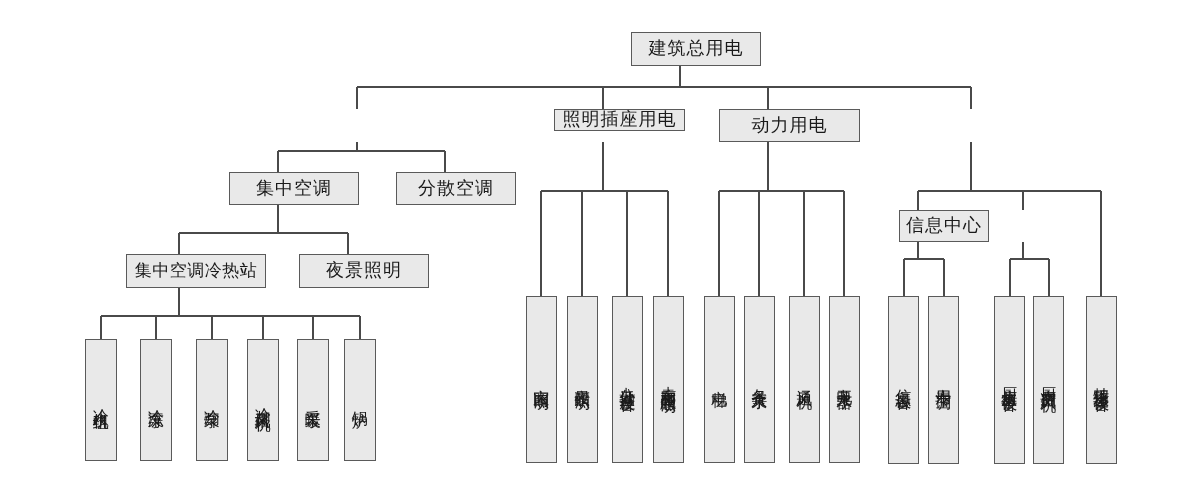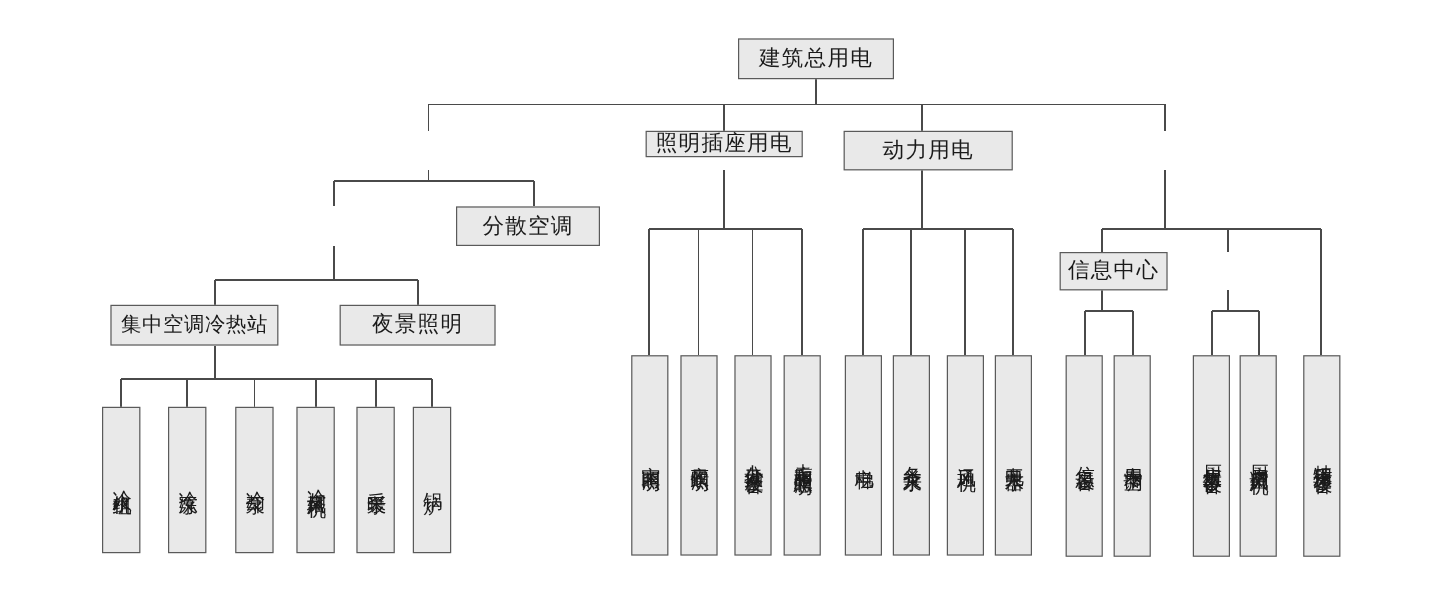--- a/index.html
+++ b/index.html
@@ -31,20 +31,21 @@
     display: flex;
     align-items: center;
     justify-content: center;
     text-align: center;
     line-height: 1.1;
   }
   .node.h {
     font-size: 18px;
     letter-spacing: 1px;
     white-space: nowrap;
+    margin-left: 16px;
   }
   .node.h.small {
     font-size: 17px;
     letter-spacing: 0.5px;
   }
   .node.v {
     writing-mode: vertical-rl;
     text-orientation: upright;
     font-size: 16px;
     letter-spacing: 2px;
@@ -62,22 +63,23 @@
     <path d="M603 142 V191 M541 191 H668 M541 191 V296 M582 191 V296 M627 191 V296 M668 191 V296"></path>
     <path d="M768 142 V191 M719 191 H844 M719 191 V296 M759 191 V296 M804 191 V296 M844 191 V296"></path>
     <path d="M971 142 V191 M918 191 H1101 M918 191 V210 M1023 191 V210 M1101 191 V296 M918 242 V259 M904 259 H944 M904 259 V296 M944 259 V296 M1023 242 V259 M1010 259 H1049 M1010 259 V296 M1049 259 V296"></path>
   </svg>
 
   <div class="node h" style="left:615px;top:32px;width:130px;height:34px">建筑总用电</div>
 
   <div class="node h" style="left:538px;top:109px;width:131px;height:22px">照明插座用电</div>
   <div class="node h" style="left:703px;top:109px;width:141px;height:33px">动力用电</div>
 
+  <div class="node h" style="left:213px;top:172px;width:130px;height:33px">集中空调</div>
   <div class="node h" style="left:380px;top:172px;width:120px;height:33px">分散空调</div>
-  <div class="node h small" style="left:92px;top:254px;width:140px;height:34px">集中空调冷热站</div>
+  <div class="node h small" style="left:110px;top:254px;width:140px;height:34px">集中空调冷热站</div>
   <div class="node h" style="left:283px;top:254px;width:130px;height:34px">夜景照明</div>
 
   <div class="node v" style="left:85px;top:339px;width:32px;height:122px">冷水机组</div>
   <div class="node v" style="left:140px;top:339px;width:32px;height:122px">冷冻泵</div>
   <div class="node v" style="left:196px;top:339px;width:32px;height:122px">冷却泵</div>
   <div class="node v" style="left:247px;top:339px;width:32px;height:122px">冷却塔风机</div>
   <div class="node v" style="left:297px;top:339px;width:32px;height:122px">采暖泵</div>
   <div class="node v" style="left:344px;top:339px;width:32px;height:122px">锅炉</div>
 
   <div class="node v" style="left:526px;top:296px;width:31px;height:167px">室内照明</div>

